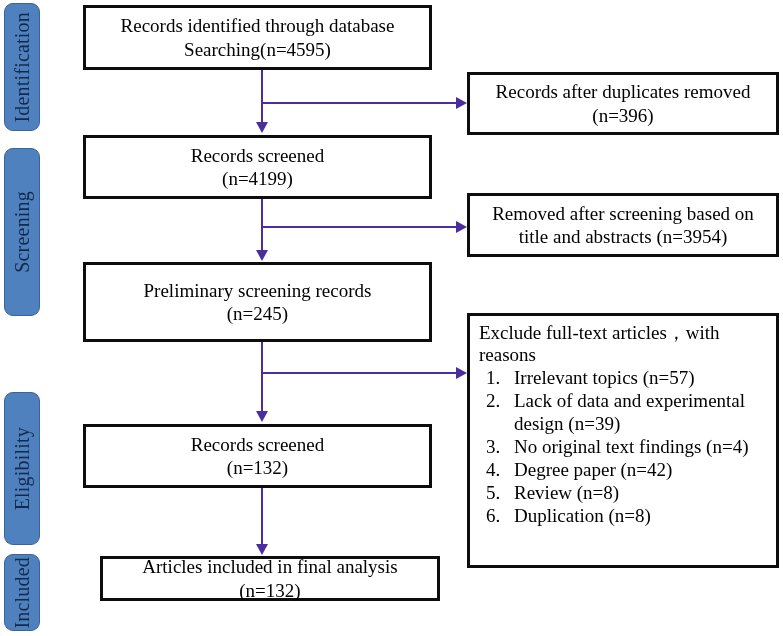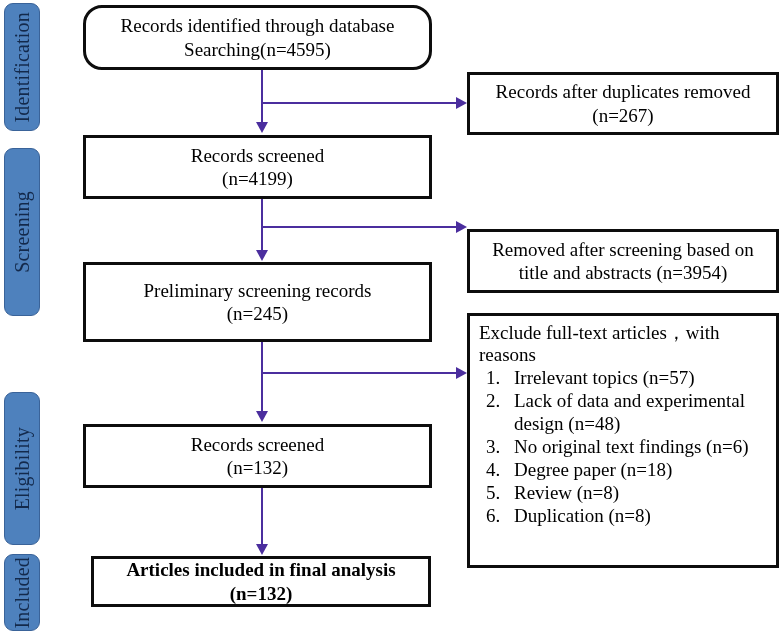--- a/index.html
+++ b/index.html
@@ -149,63 +149,63 @@
 
   <div class="conn v" style="left:261px; top:325px; height:88px;"></div>
   <div class="arrowhead down" style="left:256px; top:411px;"></div>
 
   <div class="conn h" style="left:261px; top:372px; width:196px;"></div>
   <div class="arrowhead right" style="left:456px; top:367px;"></div>
 
   <div class="conn v" style="left:261px; top:488px; height:58px;"></div>
   <div class="arrowhead down" style="left:256px; top:544px;"></div>
 
-  <div class="flow-box" id="box-identified" style="left:83px; top:5px; width:349px; height:65px;border-radius:19px;">
+  <div class="flow-box" id="box-identified" style="left:83px; top:5px; width:349px; height:65px;">
     <span class="box-text">Records identified through database
 Searching(n=4595)</span>
   </div>
 
   <div class="flow-box" id="box-screened-1" style="left:83px; top:135px; width:349px; height:64px;">
     <span class="box-text">Records screened
 (n=4199)</span>
   </div>
 
   <div class="flow-box" id="box-preliminary" style="left:83px; top:262px; width:349px; height:80px;">
     <span class="box-text">Preliminary screening records
 (n=245)</span>
   </div>
 
   <div class="flow-box" id="box-screened-2" style="left:83px; top:424px; width:349px; height:64px;">
     <span class="box-text">Records screened
 (n=132)</span>
   </div>
 
-  <div class="flow-box" id="box-included-final" style="left:91px; top:556px; width:340px; height:51px;font-weight:bold;">
+  <div class="flow-box" id="box-included-final" style="left:100px; top:556px; width:340px; height:45px;">
     <span class="box-text">Articles included in  final analysis
 (n=132)</span>
   </div>
 
   <div class="flow-box" id="box-duplicates" style="left:467px; top:72px; width:312px; height:63px;">
     <span class="box-text">Records after duplicates removed
-(n=267)</span>
-  </div>
-
-  <div class="flow-box" id="box-removed-screening" style="left:467px; top:193px; width:312px; height:64px;margin-top:36px;">
+(n=396)</span>
+  </div>
+
+  <div class="flow-box" id="box-removed-screening" style="left:467px; top:193px; width:312px; height:64px;">
     <span class="box-text">Removed after screening based on
 title and abstracts (n=3954)</span>
   </div>
 
   <div class="flow-box" id="box-exclusions" style="left:467px; top:313px; width:312px; height:255px;">
     <div class="excl-wrap">
       <p class="excl-head">Exclude full-text articles，with
 reasons</p>
       <ol class="excl-list">
         <li>Irrelevant topics (n=57)</li>
-        <li>Lack of data and experimental design (n=48)</li>
-        <li>No original text findings (n=6)</li>
-        <li>Degree paper (n=18)</li>
+        <li>Lack of data and experimental design (n=39)</li>
+        <li>No original text findings (n=4)</li>
+        <li>Degree paper (n=42)</li>
         <li>Review (n=8)</li>
         <li>Duplication (n=8)</li>
       </ol>
     </div>
   </div>
 
 </div>
 
 </body></html>

